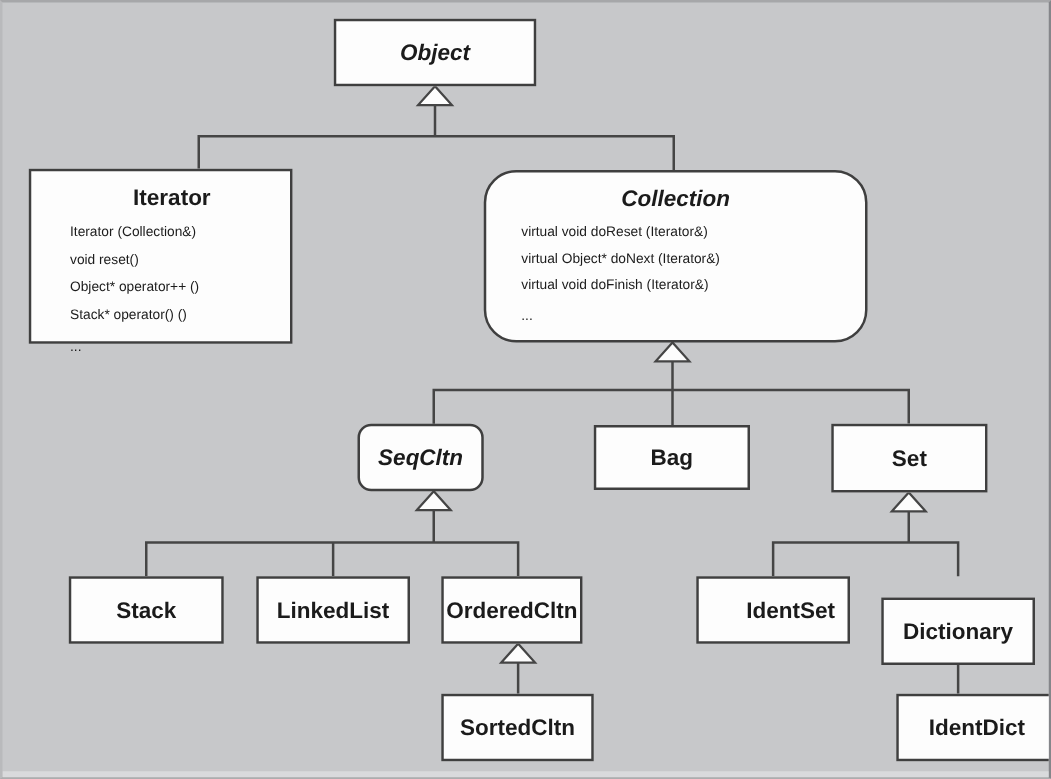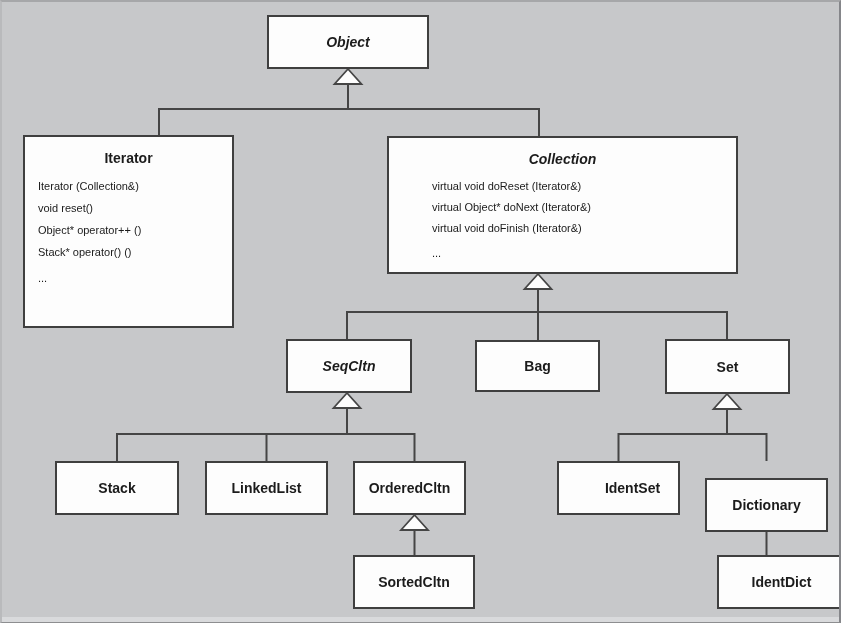--- a/index.html
+++ b/index.html
@@ -37,21 +37,21 @@
     position: absolute;
     box-sizing: border-box;
     background: #fdfdfd;
     border: 2px solid #3f3f3f;
     color: #1b1b1b;
   }
   .cls .title {
     display: block;
     text-align: center;
     font-weight: bold;
-    font-size: 14px;
+    font-size: 18px;
     line-height: 26px;
     white-space: nowrap;
   }
   .cls.abstract .title {
     font-style: italic;
   }
   .cls.leaf {
     display: flex;
     align-items: center;
     justify-content: center;
@@ -60,28 +60,28 @@
     padding-top: 8px;
   }
   .methods {
     list-style: none;
     margin: 4px 0 0 0;
     padding: 0 4px 0 13px;
     font-size: 11px;
     line-height: 22px;
     white-space: nowrap;
   }
-  .methods.tight { line-height: 21px; padding-left: 28px; margin-left: 15px; }
+  .methods.tight { line-height: 21px; padding-left: 28px; }
   .methods .ellipsis { margin-top: 4px; }
 
   
   .b-object      { left: 265px; top: 13px;  width: 162px; height: 54px; }
-  .b-iterator    { left: 21px;  top: 133px; width: 211px; height: 193px; }
-  .b-collection  { left: 385px; top: 134px; width: 351px; height: 138px; }
-  .b-seqcltn     { left: 284px; top: 337px; width: 126px; height: 54px; }
+  .b-iterator    { left: 21px;  top: 133px; width: 211px; height: 140px; padding-left: 18px; }
+  .b-collection  { left: 385px; top: 134px; width: 307px; height: 138px; border-radius: 26px; }
+  .b-seqcltn     { left: 284px; top: 337px; width: 101px; height: 54px; border-radius: 11px; }
   .b-bag         { left: 473px; top: 338px; width: 125px; height: 52px; }
   .b-set         { left: 663px; top: 337px; width: 125px; height: 55px; }
   .b-stack       { left: 53px;  top: 459px; width: 124px; height: 54px; }
   .b-linkedlist  { left: 203px; top: 459px; width: 123px; height: 54px; }
   .b-orderedcltn { left: 351px; top: 459px; width: 113px; height: 54px; }
   .b-sortedcltn  { left: 351px; top: 553px; width: 122px; height: 54px; }
   .b-identset    { left: 555px; top: 459px; width: 123px; height: 54px; padding-left: 28px; }
   .b-dictionary  { left: 703px; top: 476px; width: 123px; height: 54px; }
   .b-identdict   { left: 703px; top: 553px; width: 129px; height: 54px; margin-left: 12px; }
 

